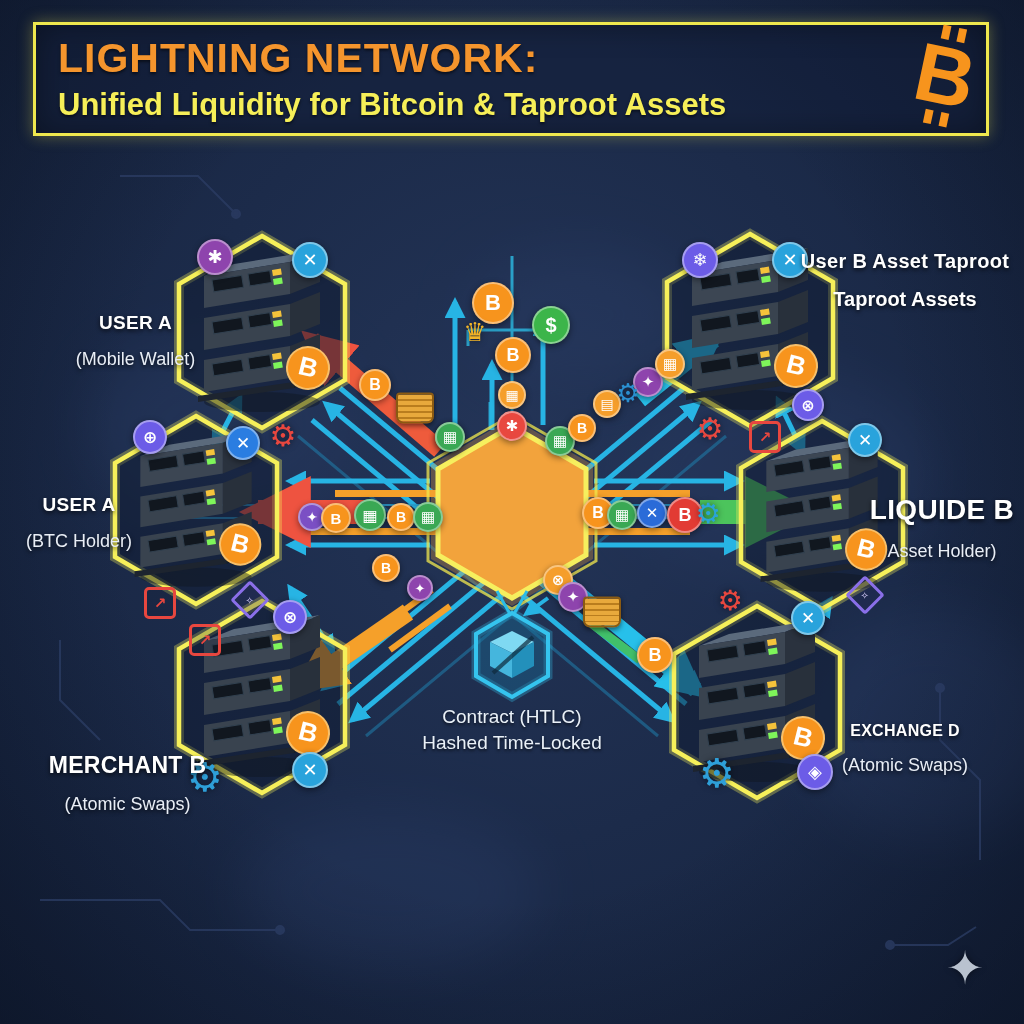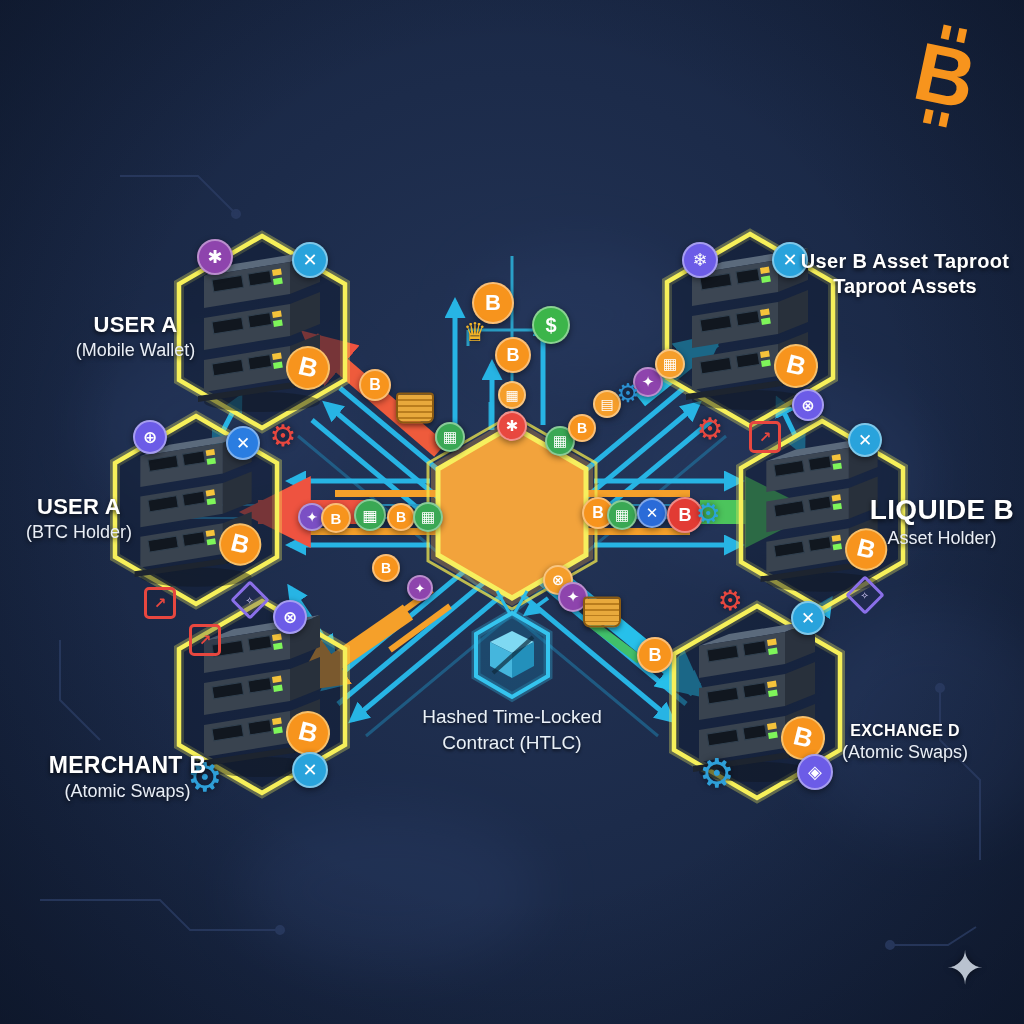--- a/index.html
+++ b/index.html
@@ -18,22 +18,22 @@
           box-shadow:0 0 14px rgba(240,232,78,.35), inset 0 0 30px rgba(0,0,0,.35);}
   .header .title{position:absolute;left:22px;top:10px;font-size:41px;font-weight:800;
                  letter-spacing:1px;color:#f5952d;text-shadow:0 2px 3px rgba(0,0,0,.55);}
   .header .subtitle{position:absolute;left:22px;top:62px;font-size:31px;font-weight:600;
                     color:#f6ef58;text-shadow:0 2px 3px rgba(0,0,0,.55);}
   .btc-logo{position:absolute;left:895px;top:24px;width:100px;height:104px;}
 
   
   .node-label{position:absolute;text-align:center;color:#fff;
               text-shadow:0 2px 4px rgba(0,0,0,.7);z-index:6;}
-  .node-label .nm{font-size:22px;font-weight:700;letter-spacing:.3px;}
-  .node-label .sb{font-size:18px;font-weight:400;color:#e9eef6;margin-top:2px;}
+  .node-label .nm{font-size:19px;font-weight:700;letter-spacing:.3px;}
+  .node-label .sb{font-size:18px;font-weight:400;color:#e9eef6;margin-top:15px;}
   .nl-0{left:38px;top:312px;width:195px;}
   .nl-1{left:796px;top:250px;width:218px;}
   .nl-1 .nm,.nl-1 .sb{font-size:20px;font-weight:600;color:#fff;}
   .nl-2{left:0px;top:494px;width:158px;}
   .nl-3{left:862px;top:494px;width:160px;}
   .nl-3 .nm{font-size:28px;}
   .nl-4{left:30px;top:752px;width:195px;}
   .nl-4 .nm{font-size:23px;}
   .nl-5{left:806px;top:722px;width:198px;}
   .nl-5 .nm{font-size:16px;}
@@ -278,20 +278,24 @@
       <line x1="548" y1="598" x2="526" y2="614" stroke="#27b4e4" stroke-width="4" marker-end="url(#mC)"></line>
       <polygon points="512,613 548,634 548,676 512,697 476,676 476,634" fill="rgba(26,110,150,0.3)" stroke="#35c4ee" stroke-width="9" opacity="0.3"></polygon>
       <polygon points="512,613 548,634 548,676 512,697 476,676 476,634" fill="rgba(26,110,150,0.35)" stroke="#35c4ee" stroke-width="4"></polygon>
       <polygon points="512,631 534,642 512,653 490,642" fill="#7fd9f2"></polygon>
       <polygon points="534,642 534,666 512,678 512,653" fill="#2390bb"></polygon>
       <polygon points="490,642 512,653 512,678 490,666" fill="#45b6dd"></polygon>
       <line x1="533" y1="637" x2="493" y2="673" stroke="#0e2a3c" stroke-width="4" opacity="0.7"></line>
     </g>
   </svg>
 
+  <div class="header">
+    <div class="title">LIGHTNING NETWORK:</div>
+    <div class="subtitle">Unified Liquidity for Bitcoin &amp; Taproot Assets</div>
+  </div>
   <svg class="btc-logo" viewBox="0 0 100 104" style="z-index:8;">
     <g transform="rotate(12 50 52)" fill="#f7941d">
       <rect x="38" y="2" width="8" height="14"></rect>
         <rect x="54" y="2" width="8" height="14"></rect>
       <rect x="38" y="88" width="8" height="14"></rect>
         <rect x="54" y="88" width="8" height="14"></rect>
       <text x="50" y="80" text-anchor="middle" font-size="82" font-weight="800">B</text>
     </g>
   </svg>
 
@@ -315,22 +319,22 @@
     <div class="nm">MERCHANT B</div>
     <div class="sb">(Atomic Swaps)</div>
   </div>
   <div class="node-label nl-5">
     <div class="nm">EXCHANGE D</div>
     <div class="sb">(Atomic Swaps)</div>
   </div>
 
 
   <div class="htlc-label">
+    <div>Contract (HTLC)</div>
     <div>Hashed Time-Locked</div>
-    <div>Contract (HTLC)</div>
   </div>
 
   <div class="caption">
   </div>
 
 
 <div class="decor d-coin" style="left: 215px; top: 257px; width: 32px; height: 32px; background: rgb(142, 68, 173); font-size: 18px;">✱</div>
     <div class="decor d-coin" style="left: 310px; top: 260px; width: 32px; height: 32px; background: rgb(41, 163, 220); font-size: 18px;">✕</div>
     <div class="decor d-coin" style="left: 700px; top: 260px; width: 32px; height: 32px; background: rgb(108, 92, 231); font-size: 18px;">❄</div>
     <div class="decor d-coin" style="left: 790px; top: 260px; width: 32px; height: 32px; background: rgb(41, 163, 220); font-size: 18px;">✕</div>

